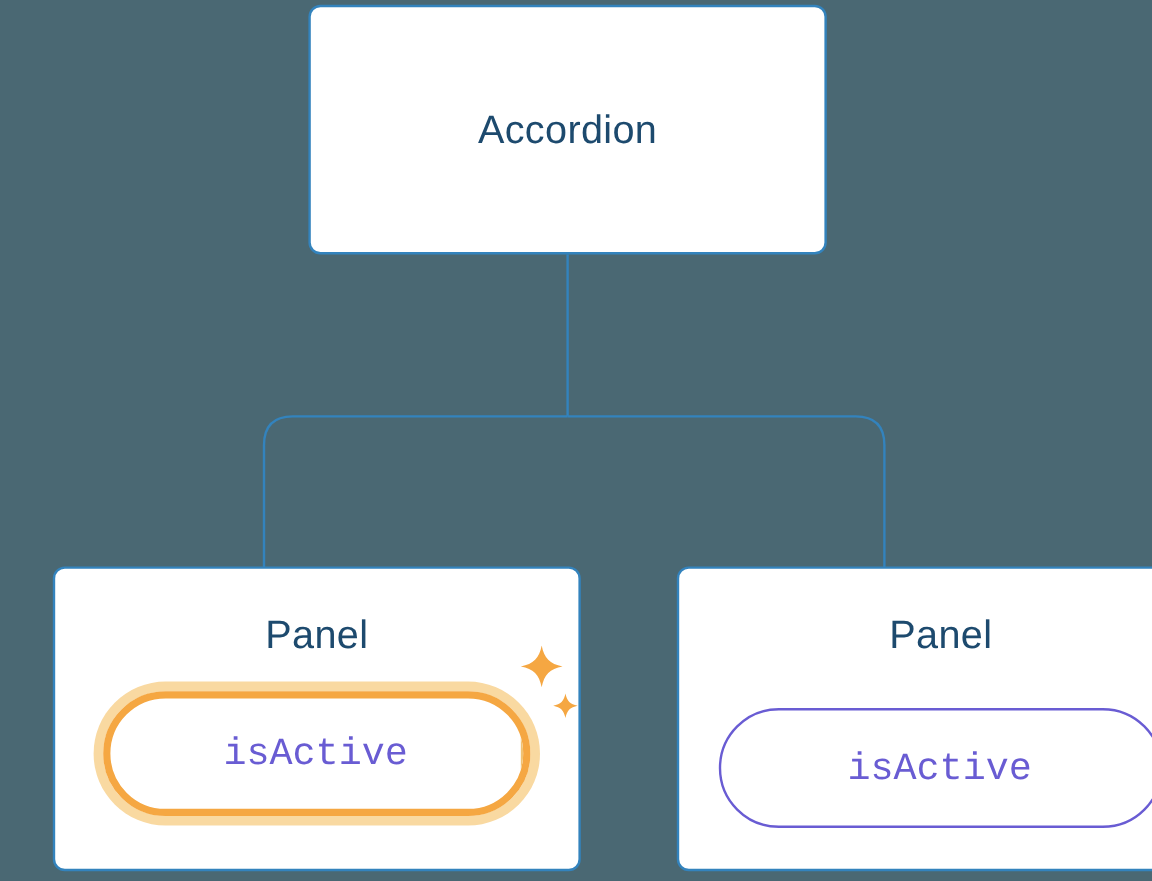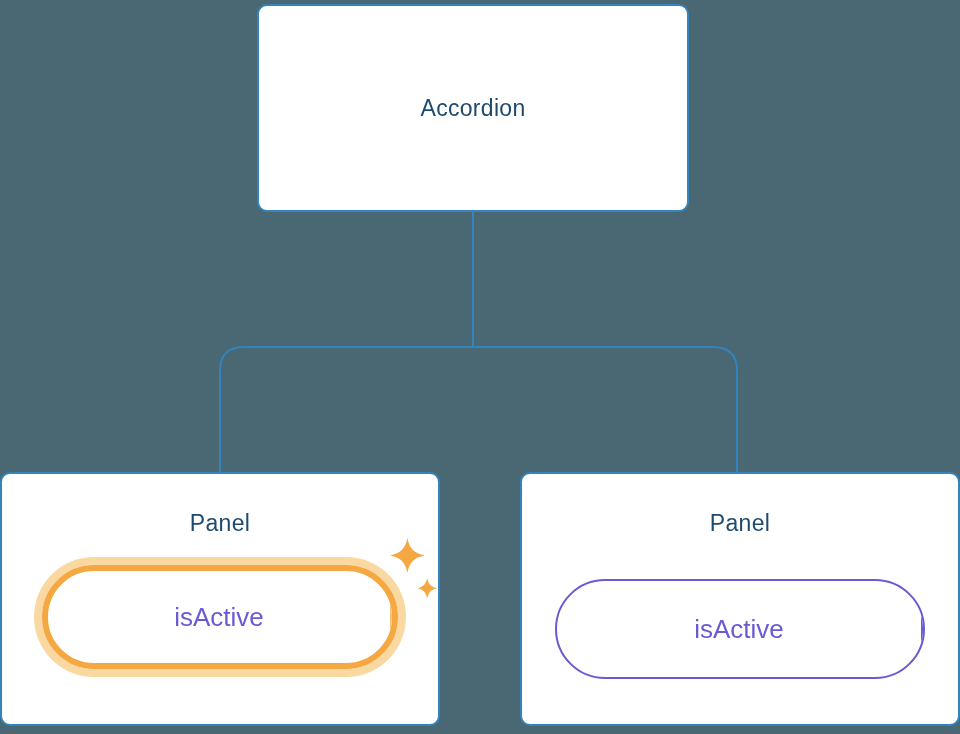--- a/index.html
+++ b/index.html
@@ -34,28 +34,28 @@
     position: absolute;
     background: var(--card-background);
     border: 2px solid var(--card-border);
     border-radius: 10px;
   }
   .root-card {
     left: 257px; top: 4px; width: 432px; height: 208px;
     display: flex; align-items: center; justify-content: center;
   }
   .card-title {
-    font-size: 23px;
+    font-size: 33px;
     font-weight: 500;
     color: var(--title-text);
     letter-spacing: 0.3px;
   }
   .panel-card {
     top: 472px; width: 440px; height: 254px;
-    display: flex; flex-direction: column; align-items: center;
+    display: flex; flex-direction: column; align-items: center; margin-left: 44px;
   }
   .panel-left  { left: 0; }
   .panel-right { left: 520px; }
   .panel-card .card-title { margin-top: 36px; }
   .prop-pill {
     display: flex;
     align-items: stretch;
     border-radius: 999px;
     overflow: hidden;
   }
@@ -65,22 +65,23 @@
     border: 6px solid var(--highlight-border);
     box-shadow: 0 0 0 8px var(--highlight-glow);
   }
   .pill-normal {
     width: 370px; height: 100px;
     margin-top: 42px;
     border: 2px solid var(--prop-text);
   }
   .pill-cell {
     display: flex; align-items: center; justify-content: center;
-    font-size: 26px;
+    font-size: 32px;
     color: var(--prop-text);
+    font-family: Liberation Mono, monospace;
   }
   .pill-key   { flex: 3; }
   .pill-value { flex: 2; }
   .pill-highlight .pill-key { border-right: 2px solid var(--highlight-divider); }
   .pill-highlight .pill-value { font-weight: 700; }
   .pill-normal .pill-key { border-right: 2px solid var(--prop-text); }
   .sparkles {
     position: absolute;
     left: 386px; top: 64px;
     width: 52px; height: 64px;

